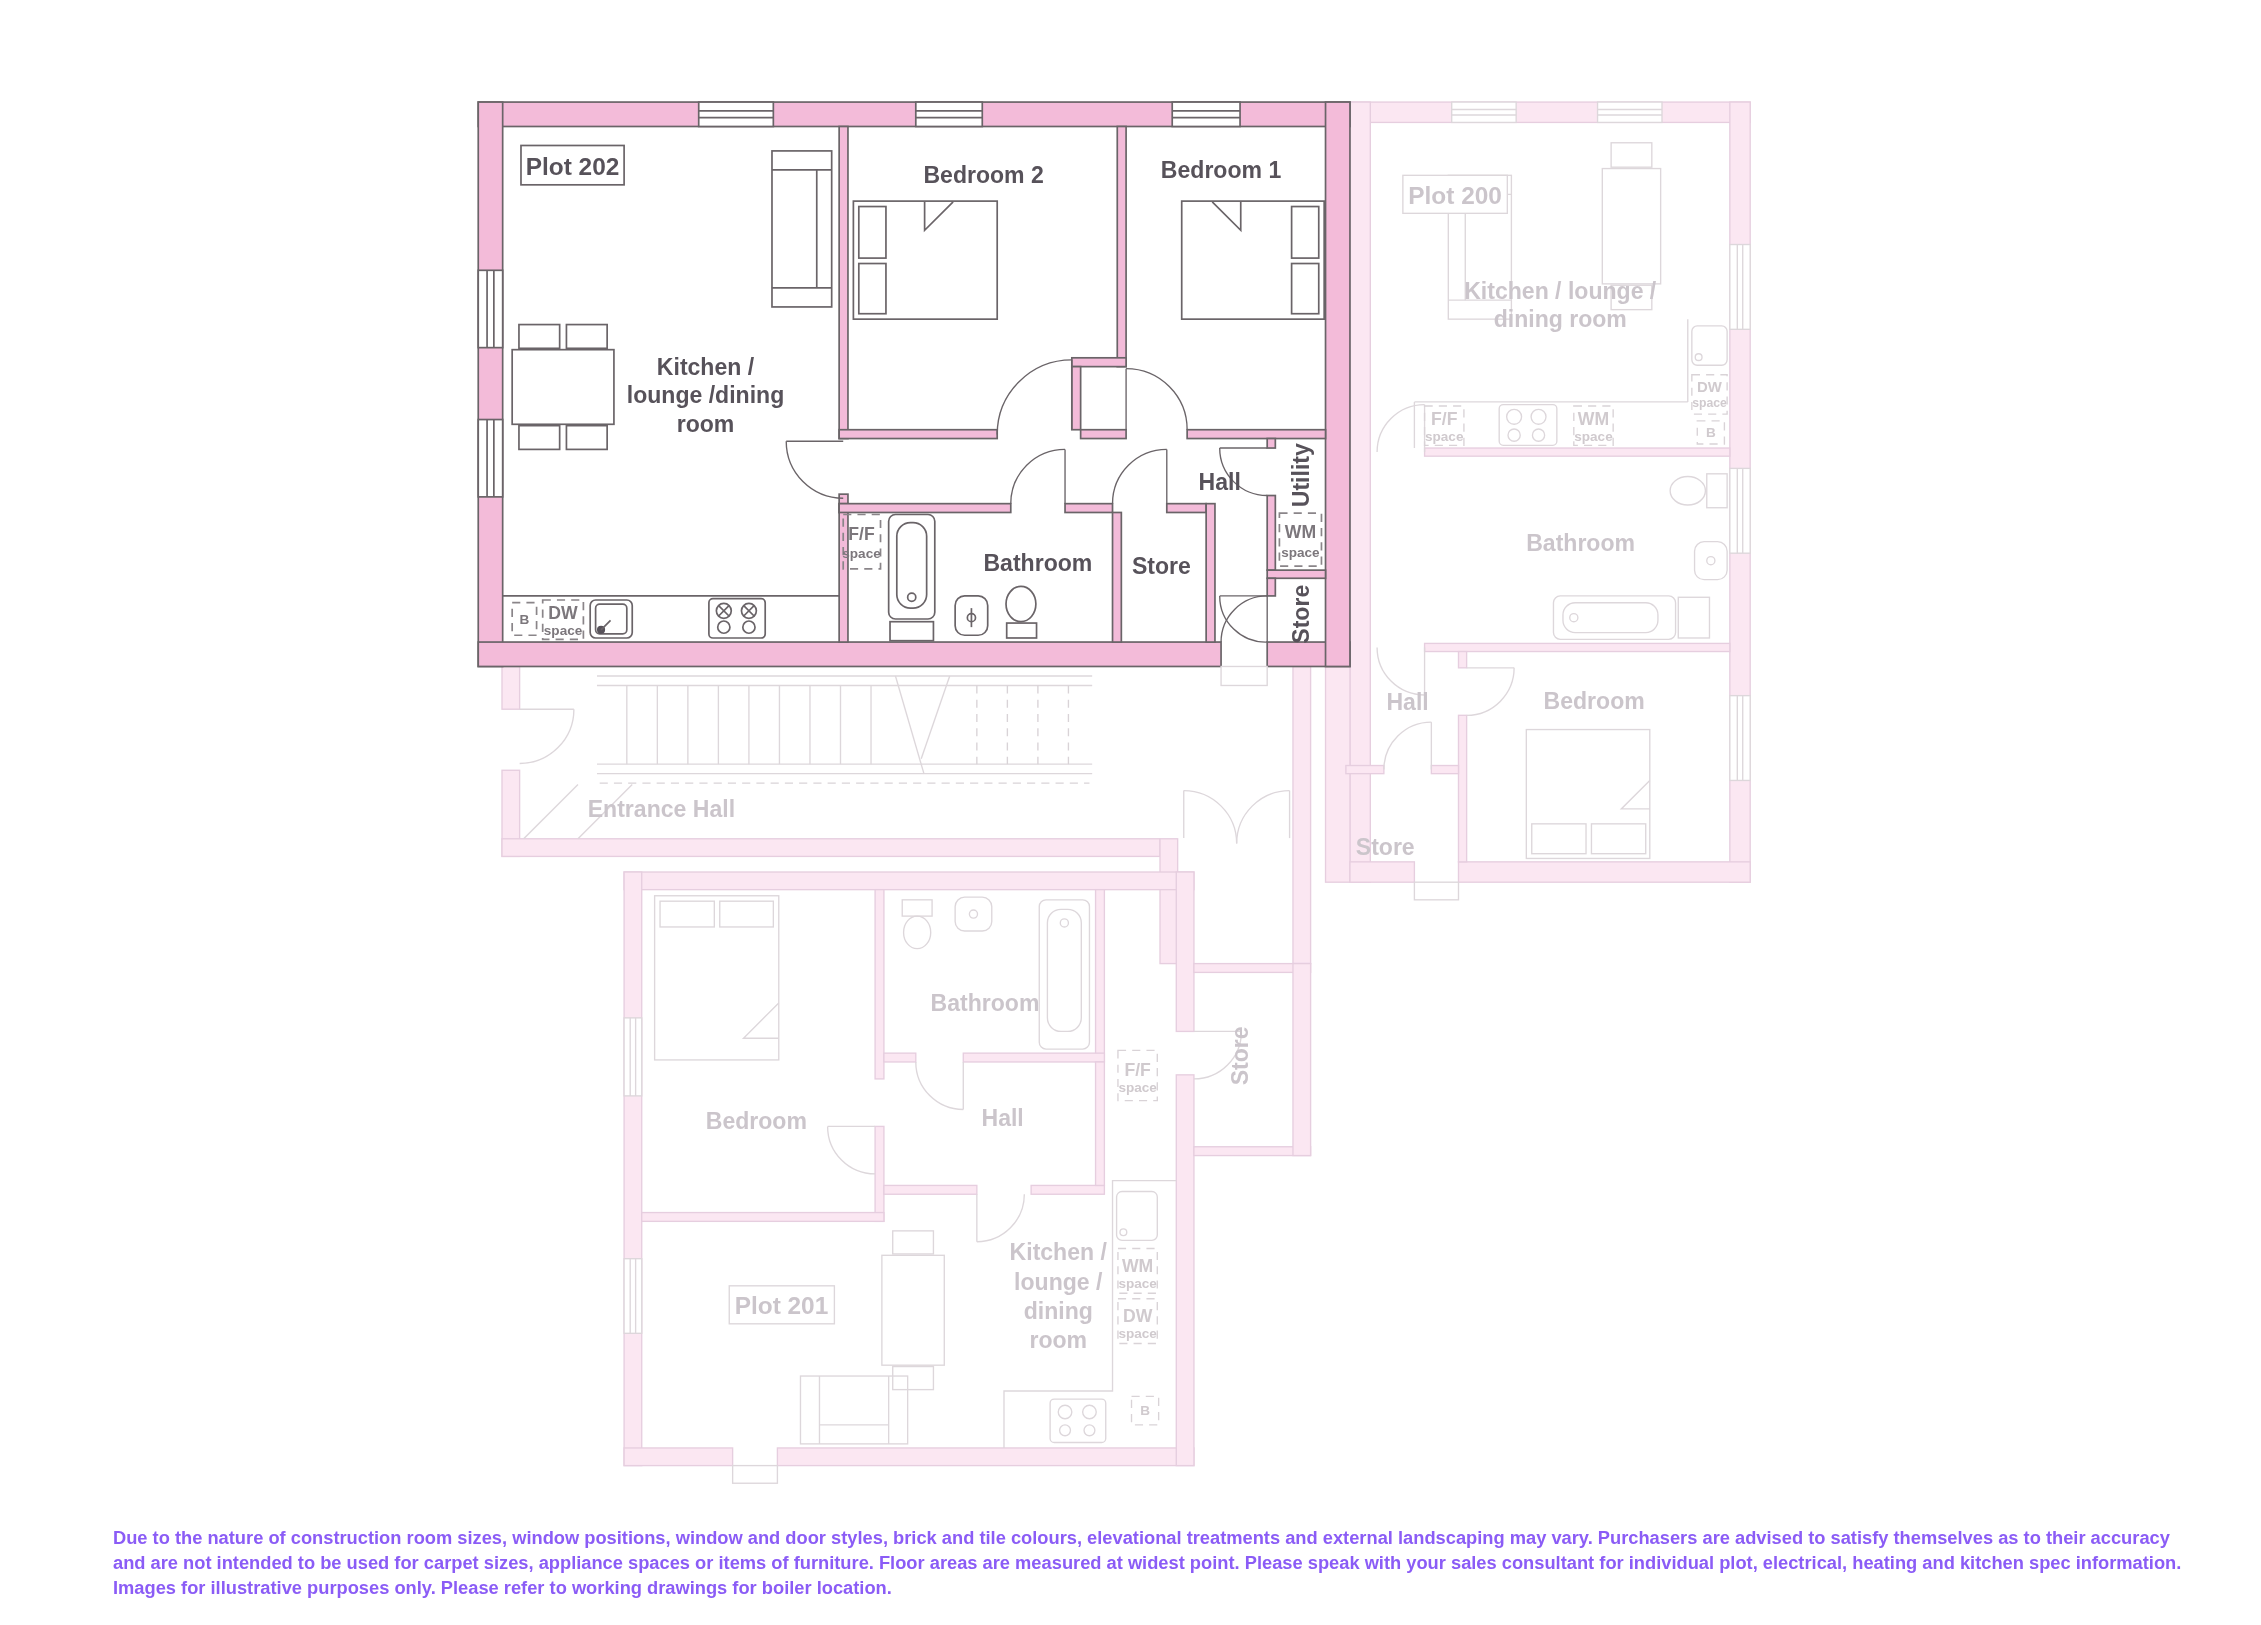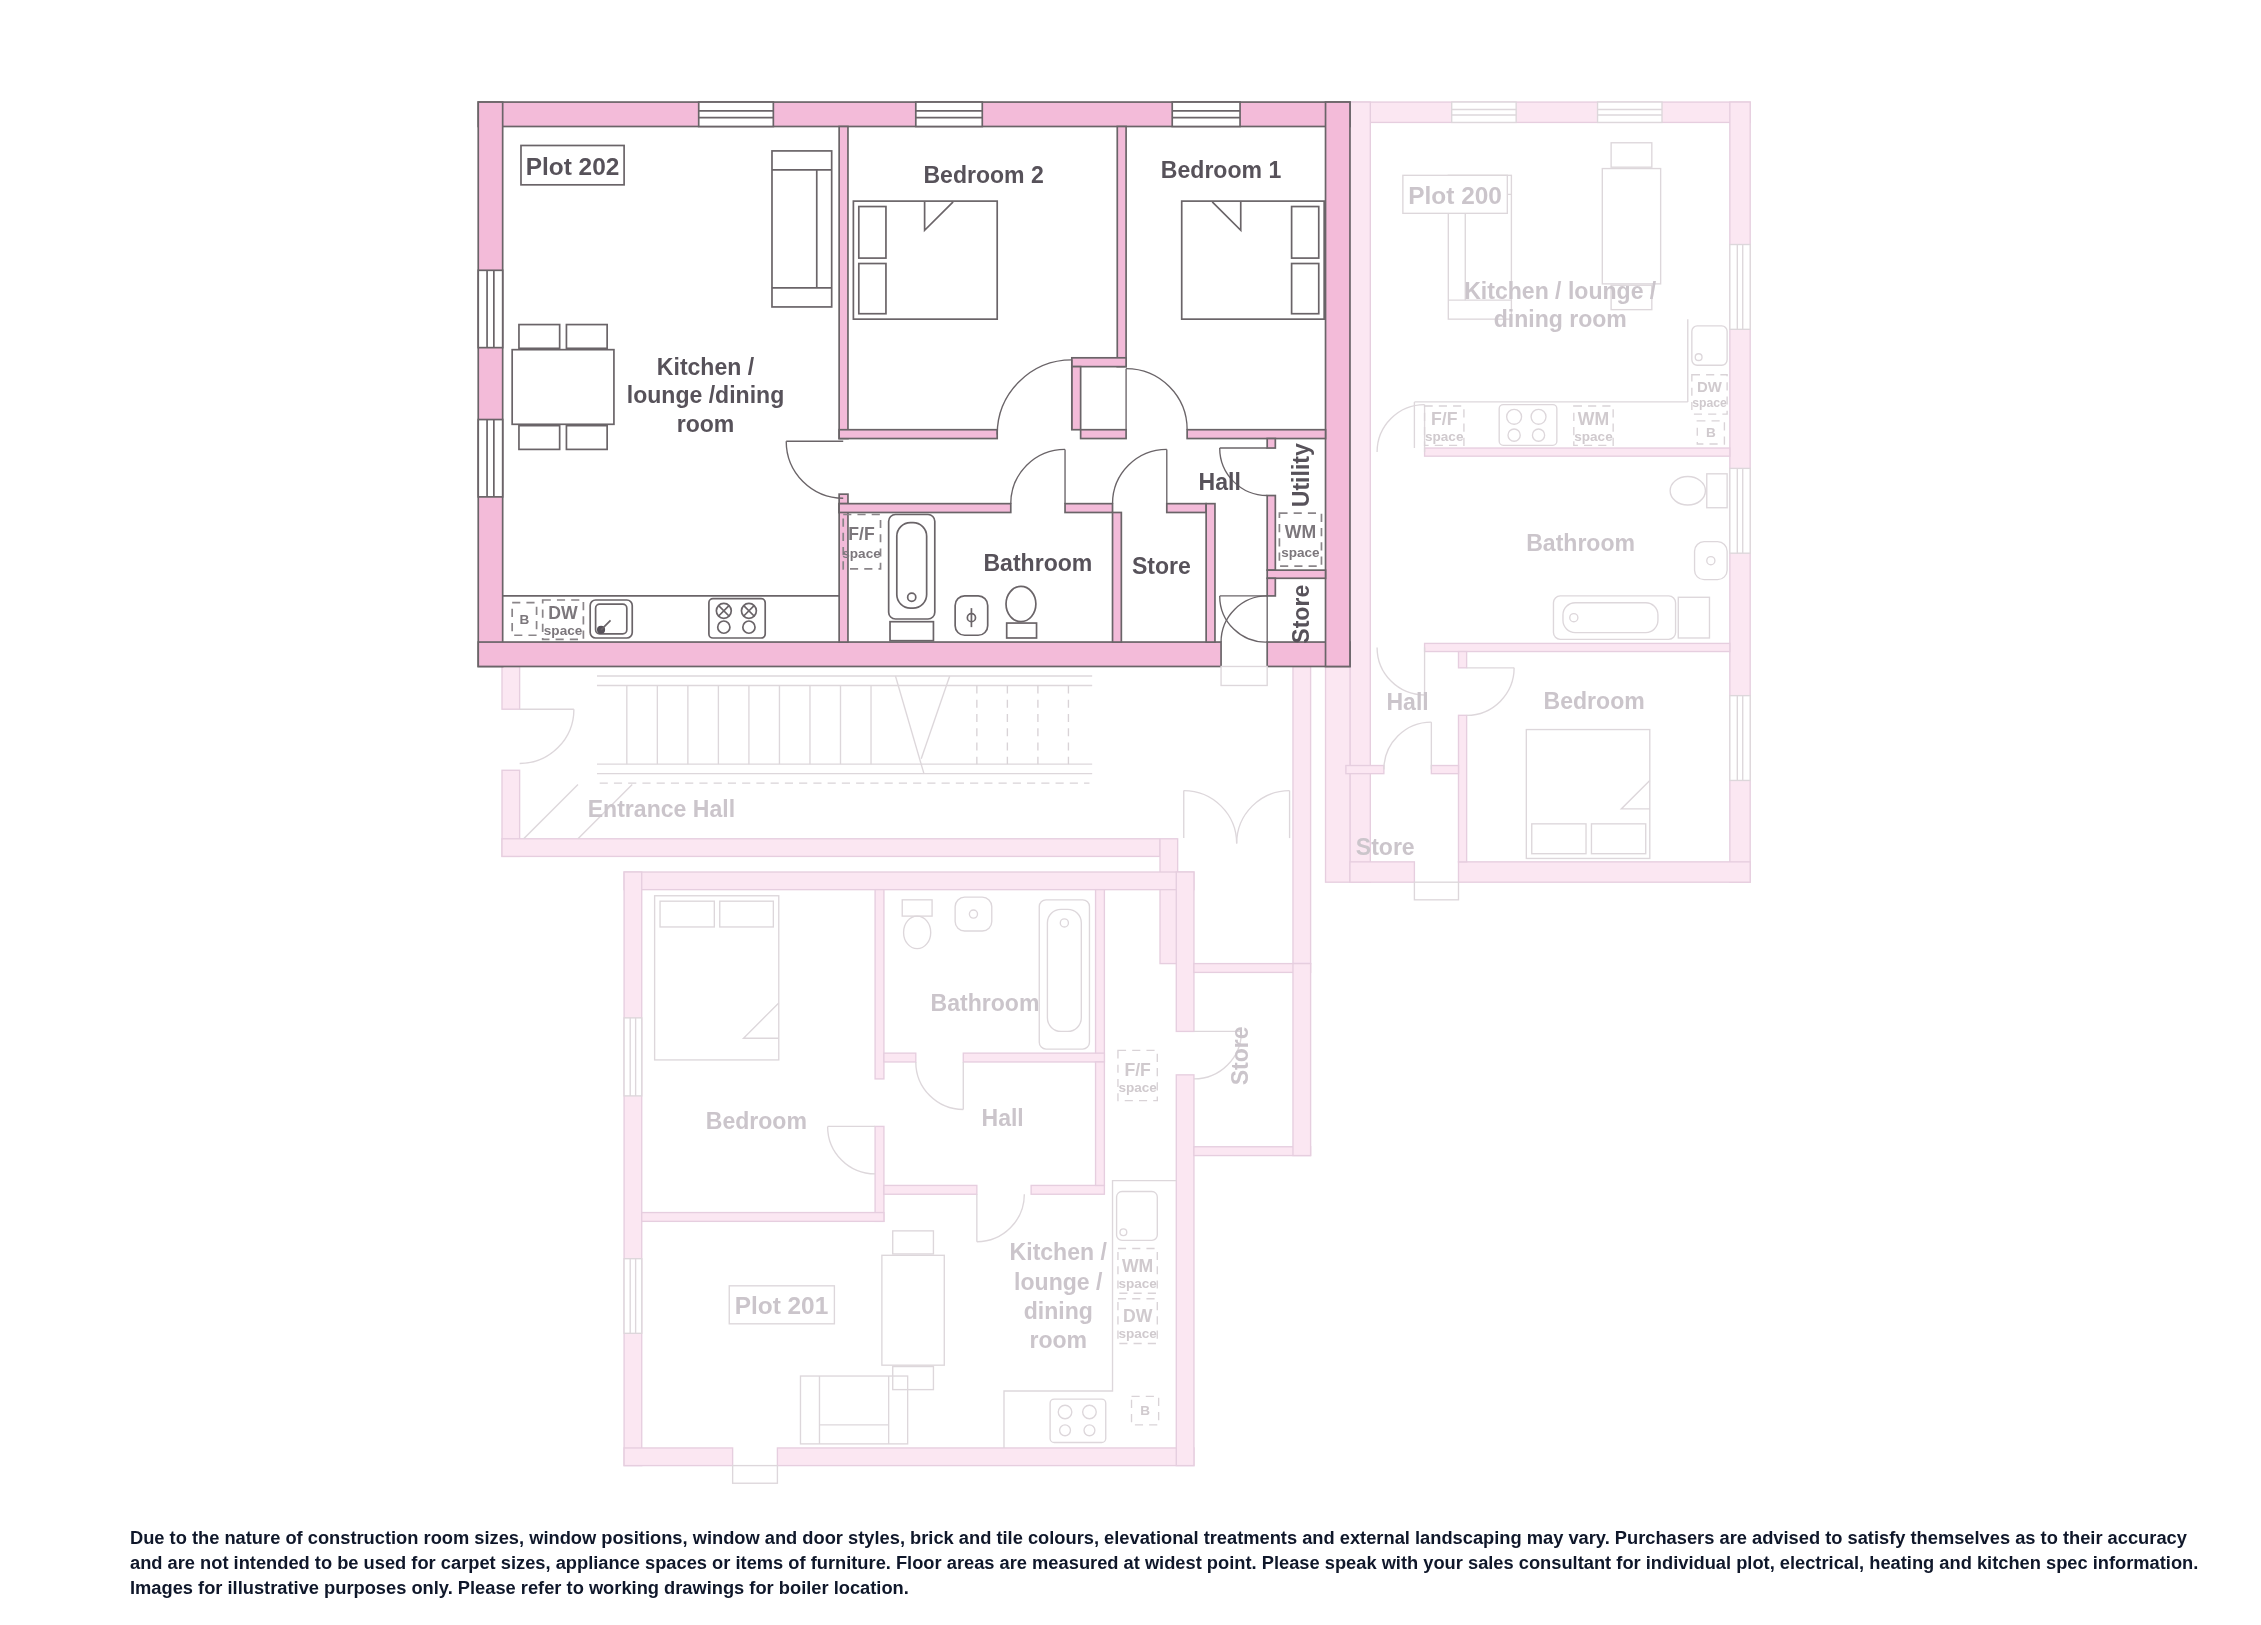--- a/index.html
+++ b/index.html
@@ -21,22 +21,22 @@
   .arcF{fill:none;stroke:#DDD7DB;stroke-width:2;}
   .dashF{fill:none;stroke:#D9D3D7;stroke-width:2;stroke-dasharray:12 9;}
   
   text{font-family:"Liberation Sans",sans-serif;font-weight:bold;text-anchor:middle;}
   .tA{fill:#57525A;}
   .tF{fill:#CBC5CB;}
   .tDA{fill:#7C777C;}
   .tDF{fill:#D0CACE;}
   .s36{font-size:36px;} .s34{font-size:34px;}
   .s26{font-size:26px;} .s22{font-size:22px;} .s20{font-size:20px;} .s18{font-size:18px;}
-  .disclaimer{position:absolute;left:130px;top:1525px;width:2076px;
-              font-size:18.3px;line-height:25px;font-weight:bold;color:#0f172a;}
+  .disclaimer{position:absolute;left:113px;top:1525px;width:2076px;
+              font-size:18.3px;line-height:25px;font-weight:bold;color:#8b5cf6;}
 </style>
 </head>
 <body>
 
 <div class="canvas">
 <svg width="2261" height="1626" viewBox="0 0 3333 2396">
 
   <g>
 
     <rect class="wF" x="1990" y="150" width="590" height="30"></rect>

